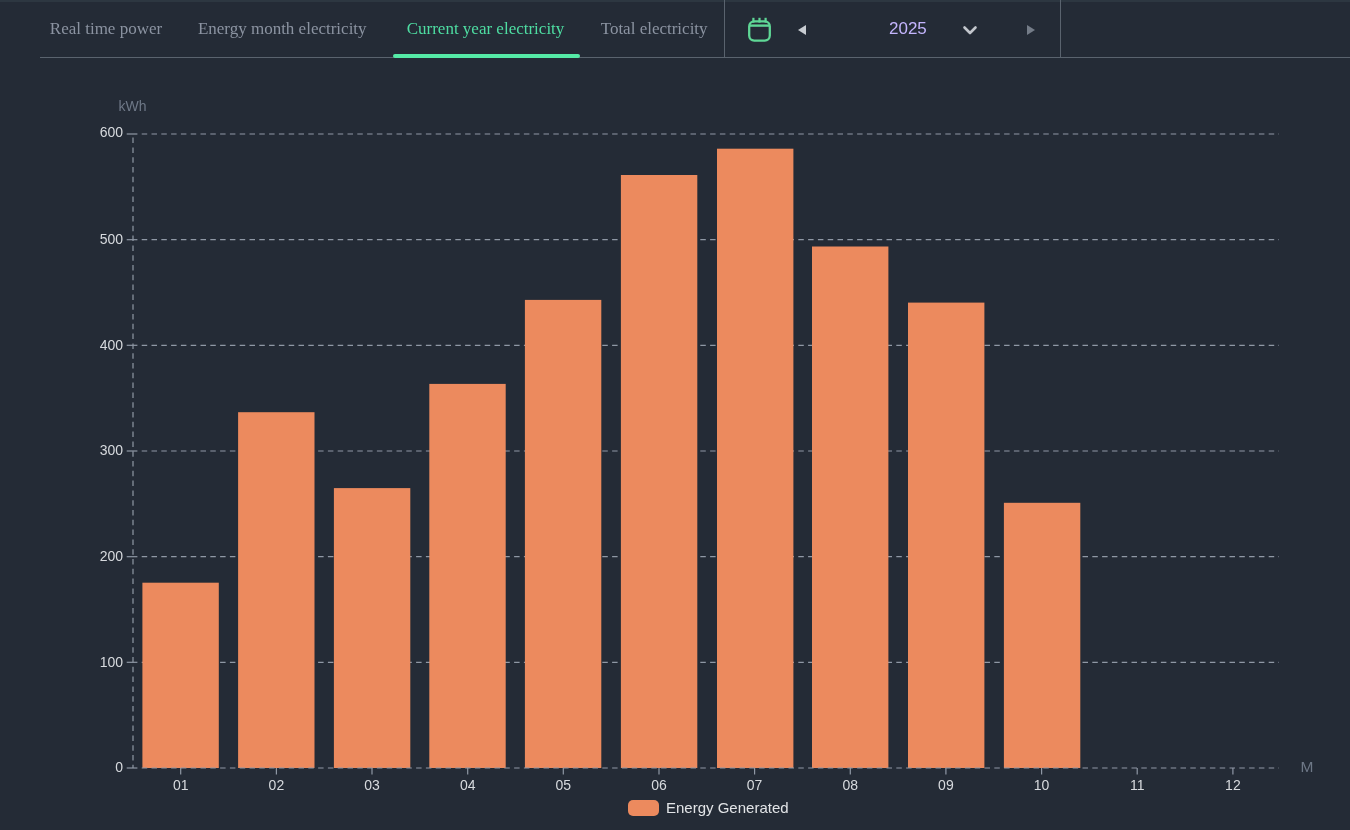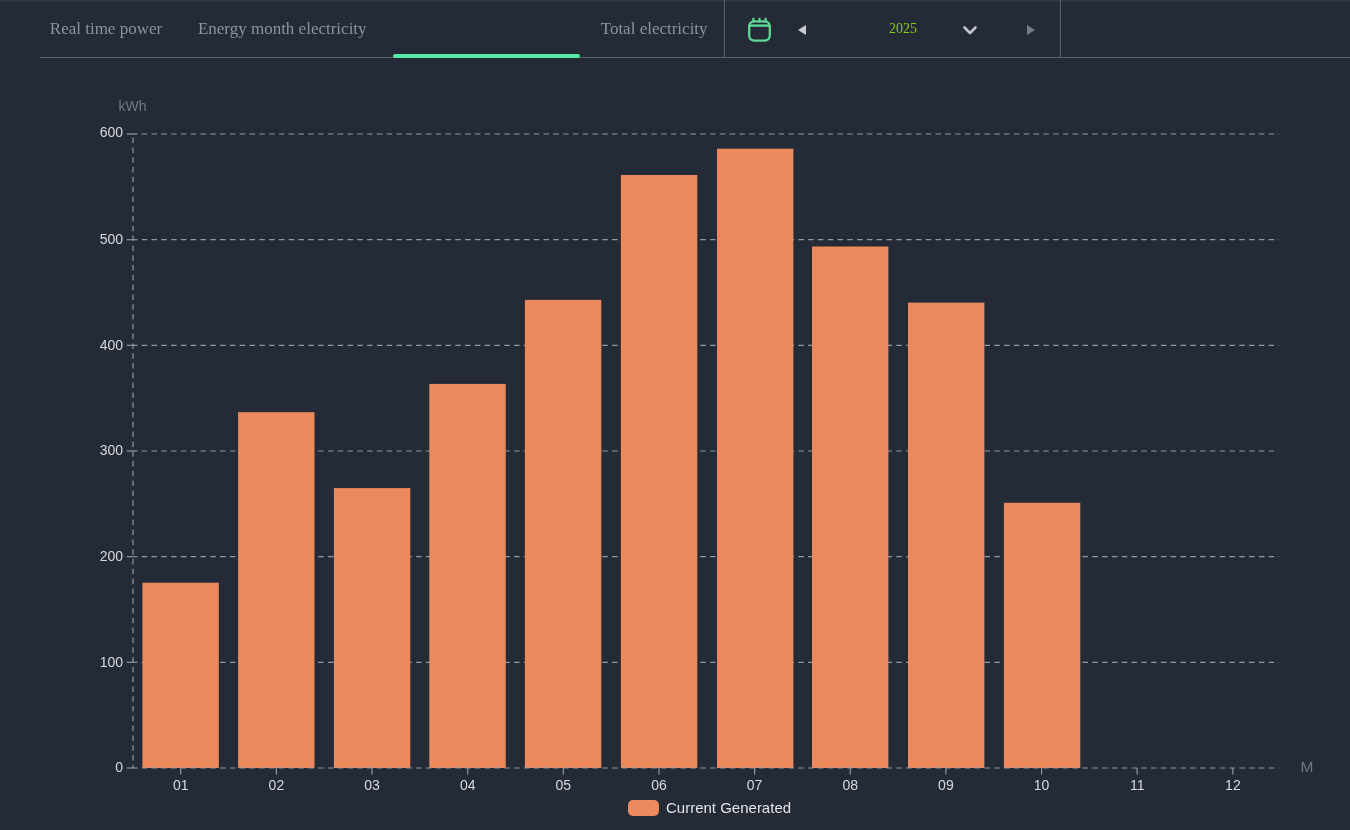--- a/index.html
+++ b/index.html
@@ -9,36 +9,37 @@
   
   #header{position:absolute;left:0;top:0;width:1350px;height:58px;
           border-bottom:1.5px solid #5a636e;box-sizing:border-box;margin-left:40px;}
   .tab{position:absolute;top:0;height:58px;display:flex;align-items:center;
        font-family:"Liberation Serif", serif;font-size:17px;color:#8b93a1;white-space:nowrap;}
   .tab.active{color:#4edda2;}
   #underline{position:absolute;left:352.7px;top:54px;width:187.3px;height:3.6px;
              border-radius:2px;background:#55eba7;}
   .vsep{position:absolute;top:0;width:1.5px;height:58px;background:#5a636e;}
   #yeartxt{position:absolute;left:849px;top:0;height:58px;display:flex;align-items:center;
-           font-family:Liberation Serif, serif;font-size:14px;color:#84cc16;}
+           font-family:Liberation Sans, sans-serif;font-size:17px;color:#c4b5fd;}
   .tri-l{position:absolute;left:758px;top:25px;width:0;height:0;
          border-right:8.2px solid #c8ccd2;border-top:5.8px solid transparent;border-bottom:5.8px solid transparent;}
   .tri-r{position:absolute;left:987px;top:25px;width:0;height:0;
          border-left:8.2px solid #747c88;border-top:5.8px solid transparent;border-bottom:5.8px solid transparent;}
   
   #lg-swatch{position:absolute;left:628.3px;top:800px;width:31px;height:16.3px;
              border-radius:5px;background:#ec8a5e;}
   #lg-text{position:absolute;left:666px;top:799px;font-size:15px;color:#e2e4e7;}
 </style>
 </head>
 <body>
   <div class="abs" style="left:0;top:0;width:1350px;height:2px;background:#2d3741;"></div>
   <div id="header">
     <div class="tab" style="left:9.8px;">Real time power</div>
     <div class="tab" style="left:157.9px;">Energy month electricity</div>
+    <div class="tab active" style="left:366.7px;">Current year electricity</div>
     <div class="tab" style="left:560.7px;text-align:center;">Total electricity</div>
     <div id="underline"></div>
     <div class="vsep" style="left:683.5px;"></div>
     <div class="vsep" style="left:1019.5px;"></div>
     <svg class="abs" style="left:707px;top:16px;" width="25" height="27" viewBox="0 0 25 27">
       <rect x="2.2" y="5.4" width="20.6" height="19.2" rx="5" fill="none" stroke="#5fd796" stroke-width="2.3"></rect>
       <line x1="3" y1="9.6" x2="22" y2="9.6" stroke="#5fd796" stroke-width="2.4"></line>
       <line x1="6.4" y1="1.8" x2="6.4" y2="6.6" stroke="#5fd796" stroke-width="2.2"></line>
       <line x1="12.5" y1="1.8" x2="12.5" y2="6.6" stroke="#5fd796" stroke-width="2.2"></line>
       <line x1="18.6" y1="1.8" x2="18.6" y2="6.6" stroke="#5fd796" stroke-width="2.2"></line>
@@ -123,13 +124,13 @@
       <text x="945.9" y="789.9">09</text>
       <text x="1041.6" y="789.9">10</text>
       <text x="1137.2" y="789.9">11</text>
       <text x="1232.9" y="789.9">12</text>
     </g>
     <text x="118.6" y="111.3" font-size="14" fill="#6e7887" font-family="Liberation Sans, sans-serif">kWh</text>
     <text x="1300.6" y="772.4" font-size="15.5" fill="#6e7887" font-family="Liberation Sans, sans-serif">M</text>
   </svg>
 
   <div id="lg-swatch"></div>
-  <div id="lg-text">Current Generated</div>
+  <div id="lg-text">Energy Generated</div>
 
 </body></html>

